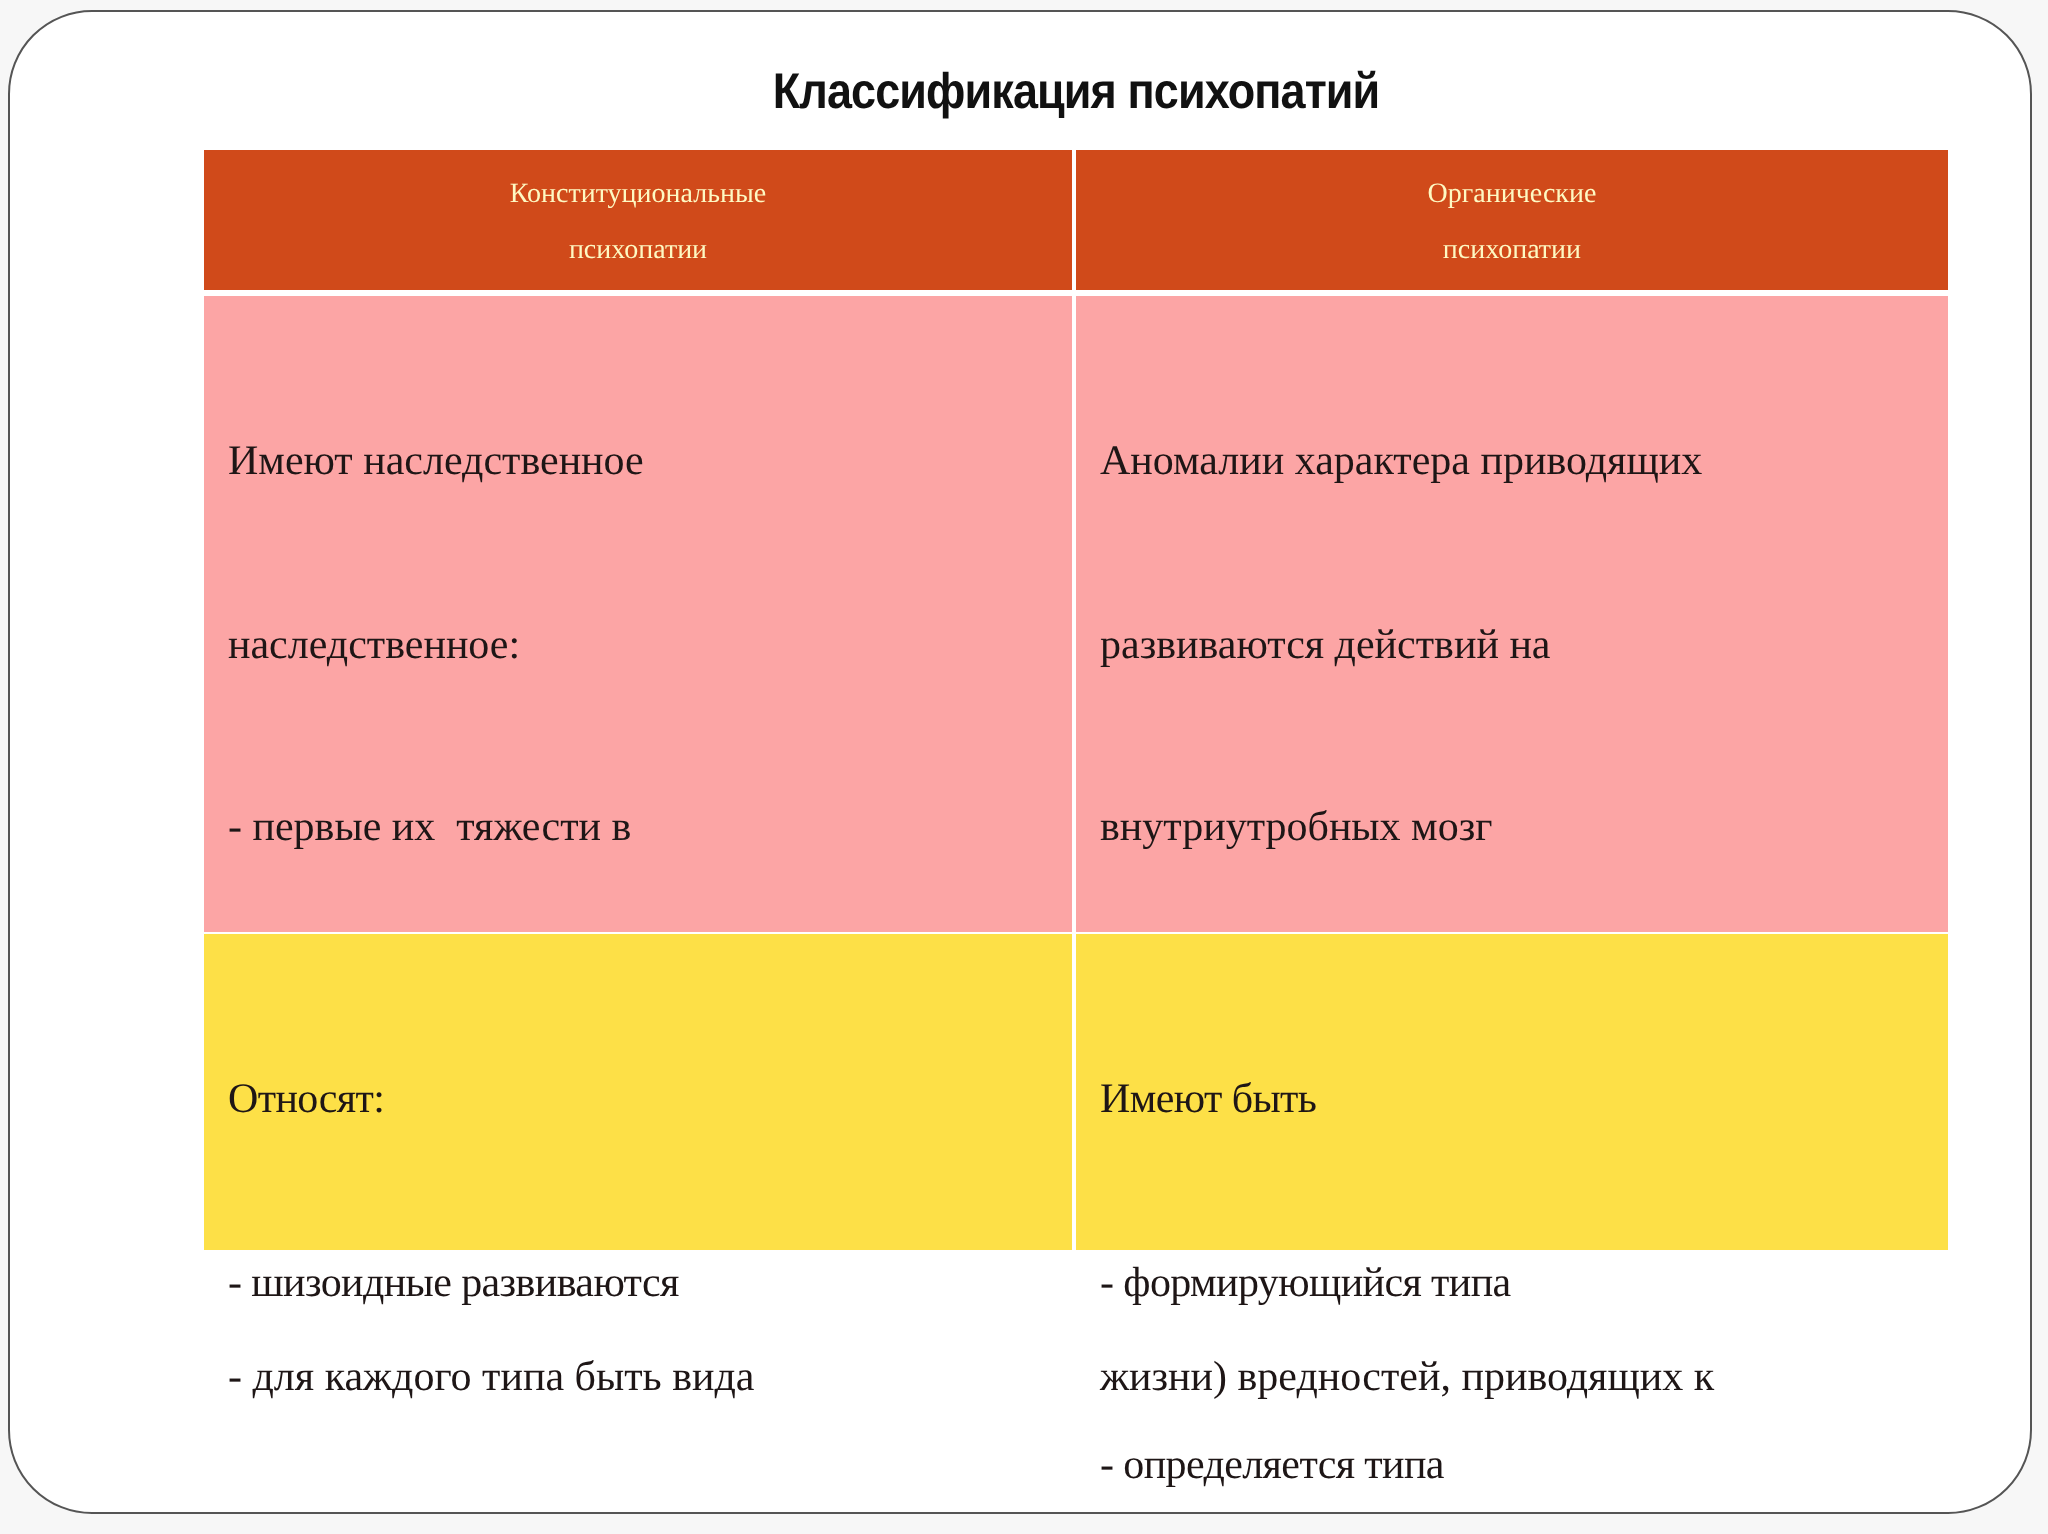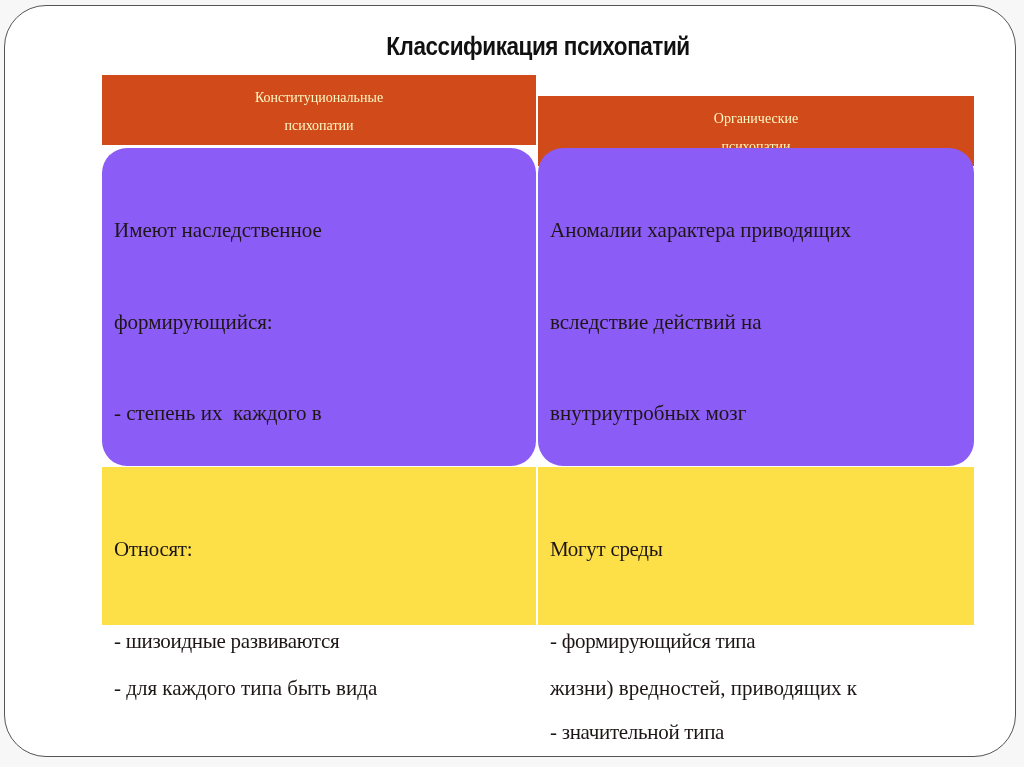--- a/index.html
+++ b/index.html
@@ -53,32 +53,32 @@
       line-height: 28px;
       text-align: center;
       display: flex;
       align-items: center;
       justify-content: center;
       box-sizing: border-box;
       padding-top: 4px;
     }
     .hdr span { display: block; }
     .hdr-left { left: 0; width: 434px; }
-    .hdr-right { left: 436px; width: 436px; margin-top: 21px; }
+    .hdr-right { left: 436px; width: 436px; }
     .cell {
       position: absolute;
       box-sizing: border-box;
       font-family: "Liberation Serif", serif;
       color: #1e1616;
       font-size: 21px;
       line-height: 30.5px;
       padding-left: 12px;
       white-space: pre;
     }
-    .r1 { top: 73px; height: 318px; background: #8b5cf6; padding-top: 6px; border-radius: 25px; }
+    .r1 { top: 73px; height: 318px; background: #fca5a5; padding-top: 6px; }
     .r2 { top: 392px; height: 158px; background: #fde047; padding-top: 6px; }
     .c-left { left: 0; width: 434px; }
     .c-right { left: 436px; width: 436px; }
     .cell.narrow {
       font-size: 21px;
       letter-spacing: -0.3px;
     }
     .line { display: block; }
   </style>
 </head>
@@ -97,49 +97,49 @@
   </div>
   <div class="hdr hdr-right">
     <div>
       <span>Органические</span>
       <span>психопатии</span>
     </div>
   </div>
 
   <div class="cell r1 c-left">
     <span class="line">Имеют наследственное</span>
-    <span class="line">формирующийся:</span>
-    <span class="line">- степень их  каждого в</span>
+    <span class="line">наследственное:</span>
+    <span class="line">- первые их  тяжести в</span>
     <span class="line">значительной мере определяется</span>
     <span class="line">влиянием среды;</span>
     <span class="line">- для каждого типа быть вида</span>
     <span class="line">психопатий имеется свой</span>
     
     
     
   </div>
 
   <div class="cell r1 c-right">
     <span class="line">Аномалии характера приводящих</span>
-    <span class="line">вследствие действий на</span>
+    <span class="line">развиваются действий на</span>
     <span class="line">внутриутробных мозг</span>
     <span class="line">внутриутробных и ранних</span>
     <span class="line">послеродовых (первые 2-3 года</span>
     <span class="line">жизни) вредностей, приводящих к</span>
     <span class="line">тяжелым токсикозам, родовым</span>
     
     
   </div>
 
   <div class="cell r2 c-left narrow">
     <span class="line">Относят:</span>
     <span class="line">- шизоидные развиваются</span>
     
     
     
   </div>
 
   <div class="cell r2 c-right narrow">
-    <span class="line">Могут среды</span>
+    <span class="line">Имеют быть</span>
     <span class="line">- формирующийся типа</span>
-    <span class="line">- значительной типа</span>
+    <span class="line">- определяется типа</span>
   </div>
 </div>
 
 </body></html>

